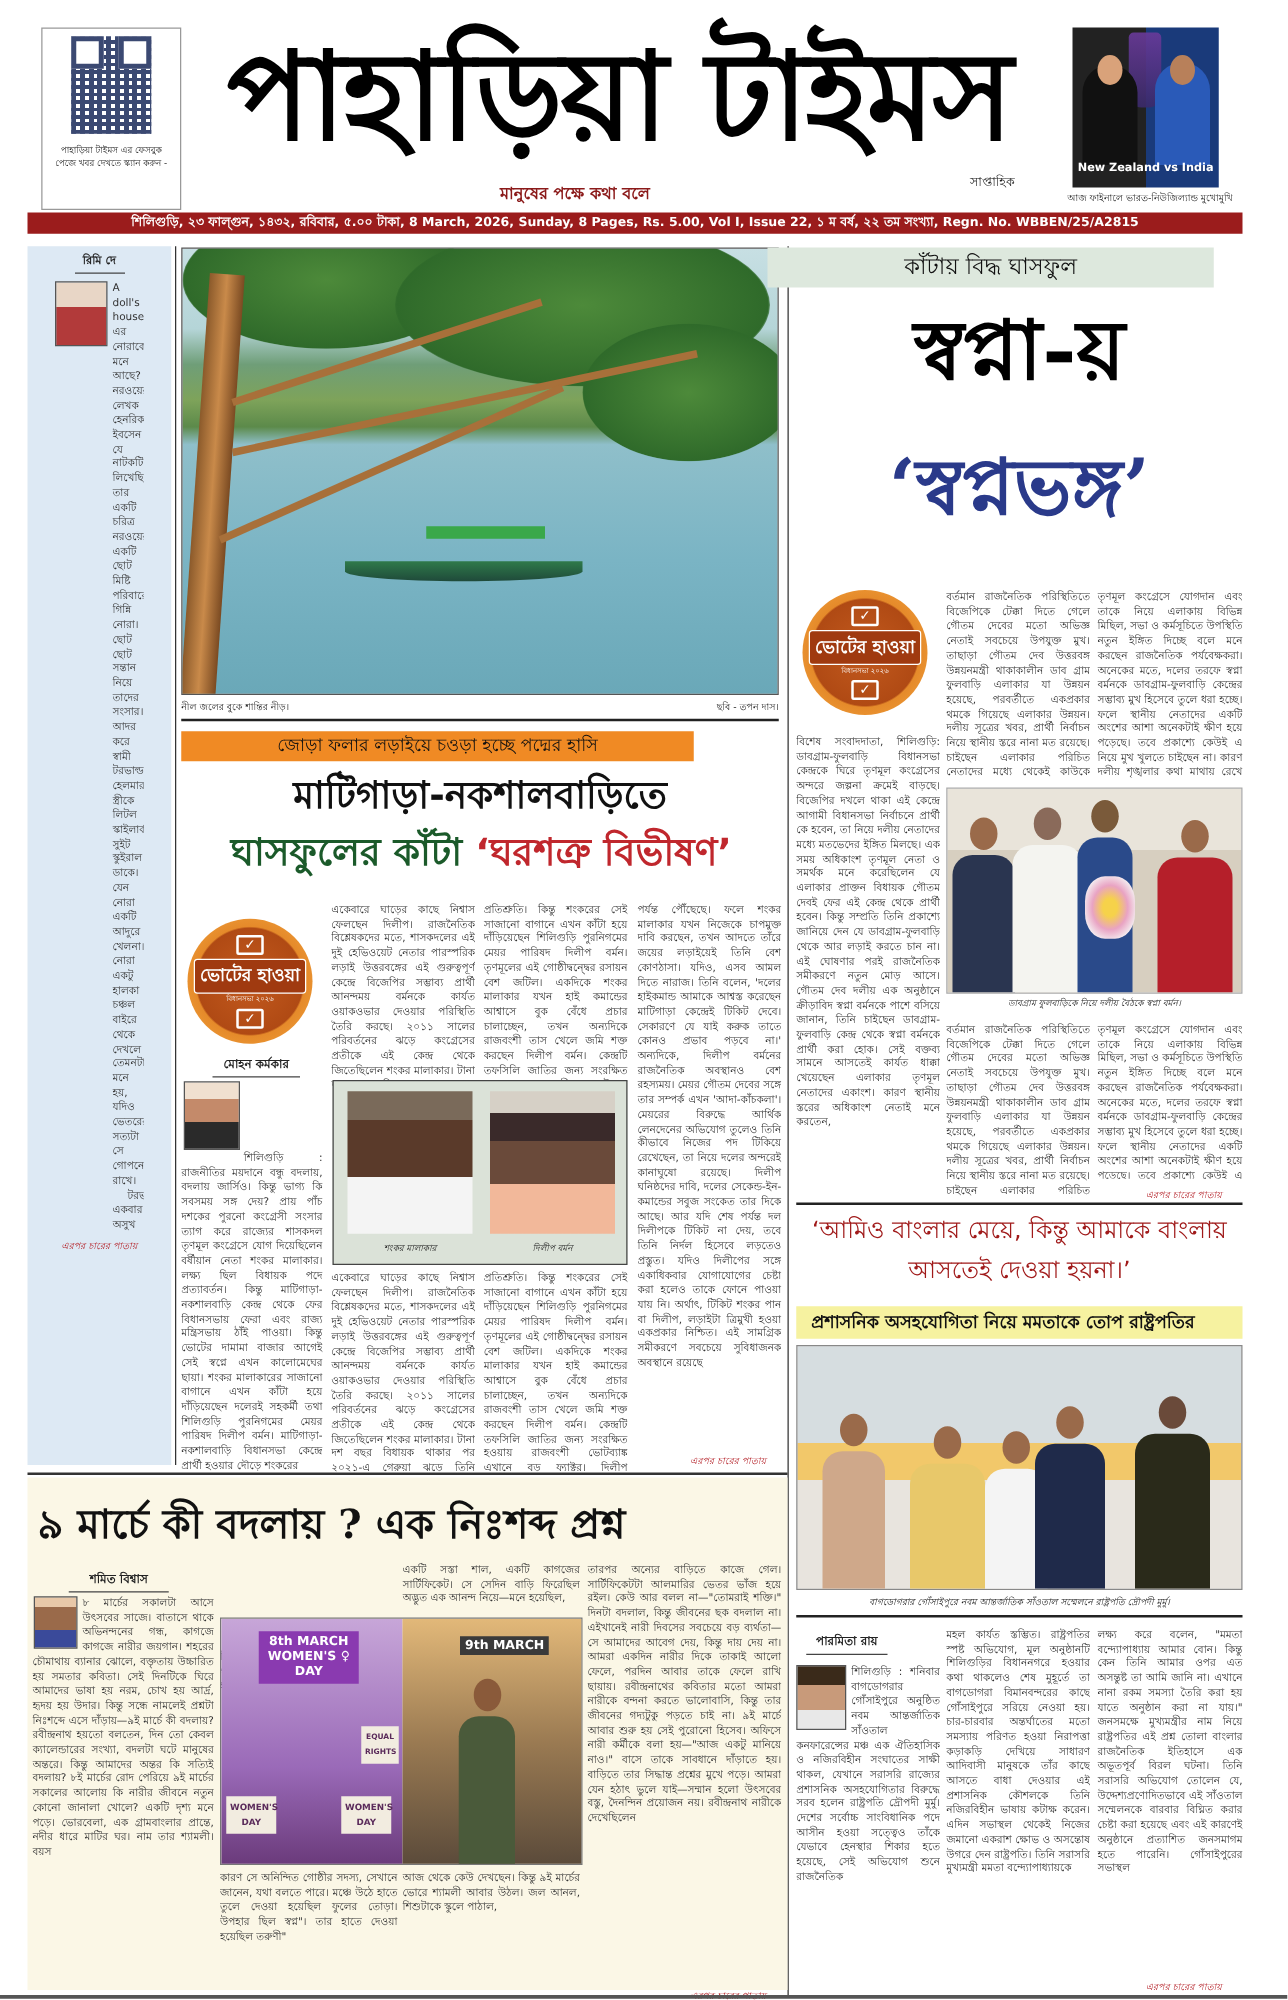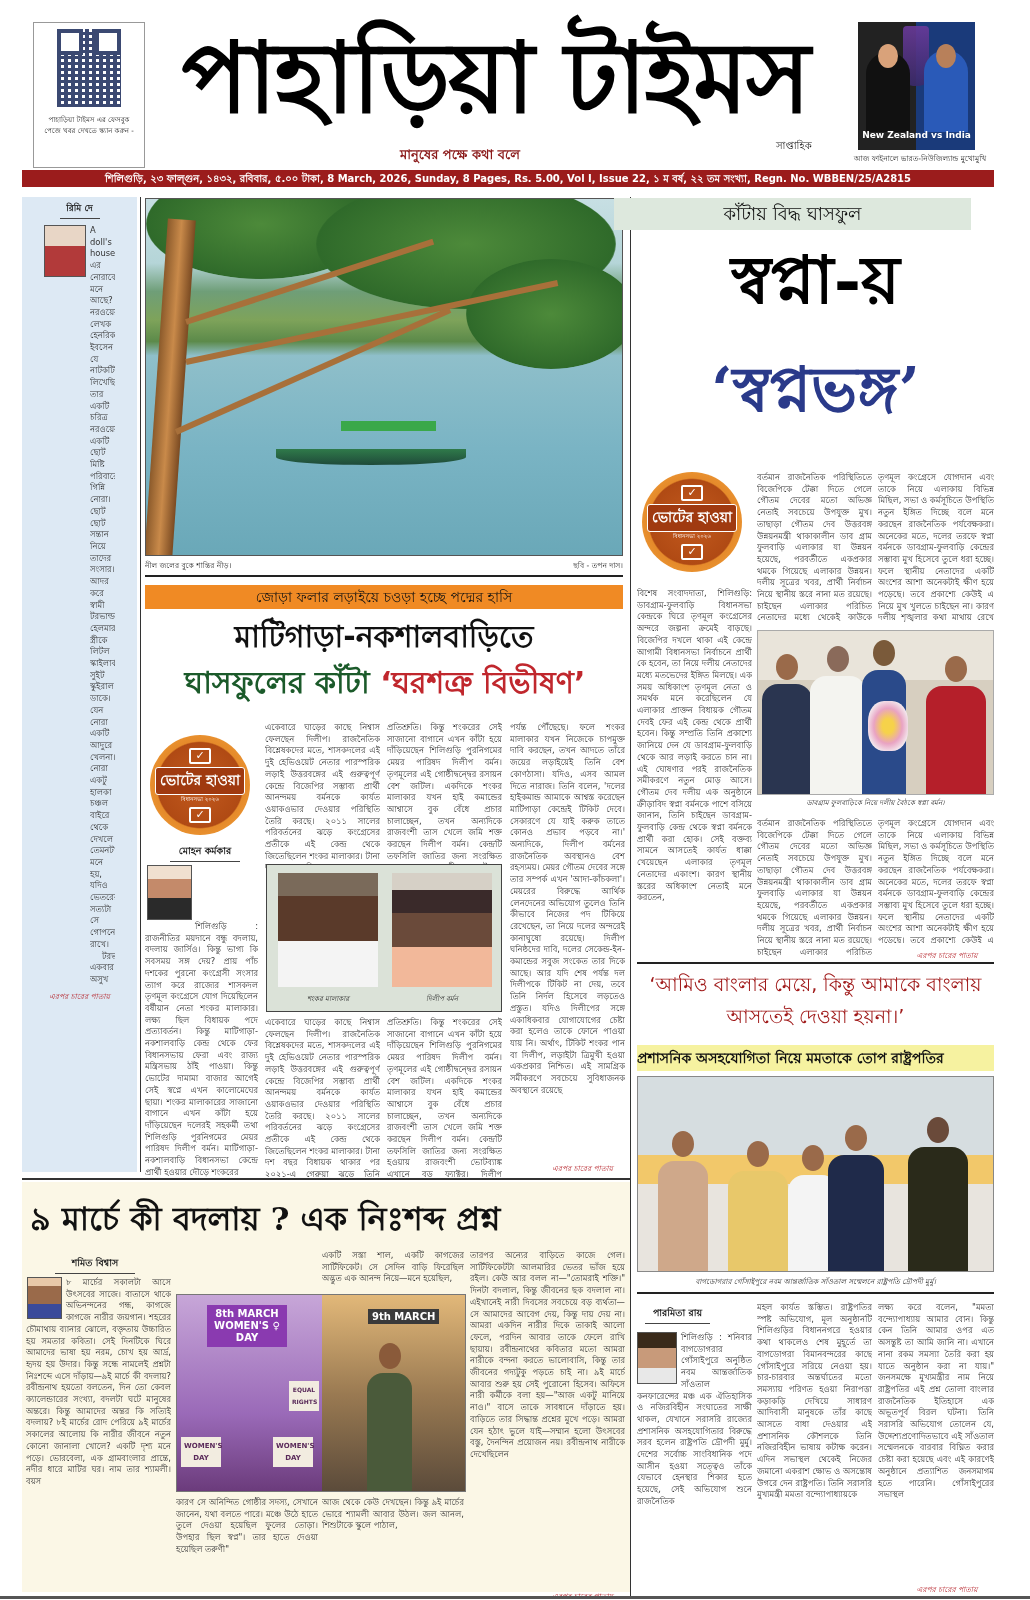--- a/index.html
+++ b/index.html
@@ -39,40 +39,40 @@
 
 .lake{left:145px;top:198px;width:478px;height:358px;background:linear-gradient(180deg,#c7dfe3 0,#b5d5d8 18%,#6f9e78 26%,#7ea35a 34%,#5c8a4a 40%,#8fbfca 44%,#7ab4c4 70%,#6aa8b8 100%);overflow:hidden;border:1px solid #555}
 .tree{position:absolute;left:10px;top:20px;width:28px;height:340px;background:linear-gradient(90deg,#8b5a2b,#c98a4a,#7a4a22);transform:rotate(4deg)}
 .branch{position:absolute;height:6px;background:#a8703a;transform-origin:left center}
 .leaves{position:absolute;border-radius:50%;background:radial-gradient(#4d8a3a,#2f6a2a 70%,transparent 72%)}
 .boat{position:absolute;left:130px;top:250px;width:190px;height:16px;background:linear-gradient(#2f7a4a,#1f4a3a);border-radius:0 0 50% 50%}
 .canopy{position:absolute;left:195px;top:222px;width:95px;height:10px;background:#3aa84a}
 .caption-row{left:145px;top:560px;width:478px;font-size:7.5px;color:#222}
 .caption-row span:last-child{float:right}
 
-.orange-band{left:145px;top:585px;width:478px;height:24px;background:#f08a24;color:#111;text-align:center;font-size:14px;line-height:24px}
+.orange-band{left:145px;top:585px;width:410px;height:24px;background:#f08a24;color:#111;text-align:center;font-size:14px;line-height:24px}
 .h-big{left:145px;top:618px;width:478px;text-align:center;font-size:30px;font-weight:bold;line-height:38px;color:#111}
 .h-big2{left:140px;top:664px;width:490px;text-align:center;font-size:30px;font-weight:bold;line-height:38px}
 .h-big2 .g{color:#1b5a2a}.h-big2 .r{color:#c0272d}
 
 .badge{border-radius:50%;background:radial-gradient(circle,#c35a1e 0,#b04a14 60%,#e58a2a 62%,#f4a640 100%);display:flex;flex-direction:column;align-items:center;justify-content:center;color:#fff}
 .badge .chk{width:22px;height:16px;border:2px solid #fff;border-radius:2px;font-size:11px;line-height:12px;text-align:center}
 .badge .lbl{font-size:14px;font-weight:bold;background:#a03a10;border:1.5px solid #fff;padding:1px 4px;margin:3px 0;border-radius:3px}
 .badge .sub{font-size:5.5px;margin-top:-2px}
 
 .kicker{left:614px;top:198px;width:357px;height:32px;background:#dde8dd;text-align:center;font-size:18px;line-height:32px;color:#111}
 .swapna{left:637px;top:240px;width:357px;text-align:center;font-family:"DejaVu Serif",serif;font-size:66px;font-weight:bold;line-height:80px;color:#000}
 .swapna2{left:637px;top:350px;width:357px;text-align:center;font-family:"DejaVu Serif",serif;font-size:62px;font-weight:bold;line-height:80px;color:#2a3a8a}
 .photo-group{left:757px;top:630px;width:237px;height:165px;background:linear-gradient(180deg,#e9e4da 0 30%,#d7cfc0 30% 100%);overflow:hidden;border:1px solid #aaa}
 .person{position:absolute;bottom:0;border-radius:16px 16px 0 0}
 .person .hd{position:absolute;width:22px;height:26px;border-radius:50%;background:#9a6a4a;top:-30px;left:50%;margin-left:-11px}
 .bouquet{position:absolute;left:110px;top:70px;width:40px;height:50px;background:radial-gradient(#f6d24a 20%,#e9a3c3 50%,#f5f5f5 80%);border-radius:40%}
 .pcap{font-size:7px;font-style:italic;color:#222;text-align:center}
 .quote-h{left:637px;top:968px;width:357px;text-align:center;font-size:19px;line-height:32px;color:#a01a1a}
-.yellow-band{left:637px;top:1045px;width:357px;height:26px;background:#f6f2a0;font-size:14px;line-height:26px;font-weight:bold;color:#111;padding-left:0}
+.yellow-band{left:637px;top:1045px;width:357px;height:26px;background:#f6f2a0;font-size:14px;line-height:26px;font-weight:bold;color:#111;padding-left:12px}
 .murmu-photo{left:637px;top:1076px;width:357px;height:196px;background:linear-gradient(180deg,#d6dde0 0 40%,#f2c86a 40% 55%,#e8e4de 55% 100%);overflow:hidden;border:1px solid #888}
 
 .bottom-h{left:30px;top:1194px;width:600px;font-size:32px;font-weight:bold;line-height:50px;color:#111;font-family:"DejaVu Serif",serif}
 .bottom-box{left:22px;top:1182px;width:608px;height:410px;background:#fbf7e6}
 .women-img{left:176px;top:1294px;width:290px;height:198px;overflow:hidden;border:1px solid #777}
 .w-left{position:absolute;left:0;top:0;width:145px;height:198px;background:linear-gradient(#c7a6d8,#9a6ab8 60%,#6a3a7a)}
 .w-right{position:absolute;left:145px;top:0;width:145px;height:198px;background:linear-gradient(#e2b879,#9a7a52 50%,#5a4a3a)}
 .sign{position:absolute;background:#8a3ab0;color:#fff;font-weight:bold;text-align:center;font-size:10px;line-height:12px;padding:3px}
 .sign2{position:absolute;background:#3a3a3a;color:#fff;font-weight:bold;font-size:10px;padding:2px 4px}
 </style>

